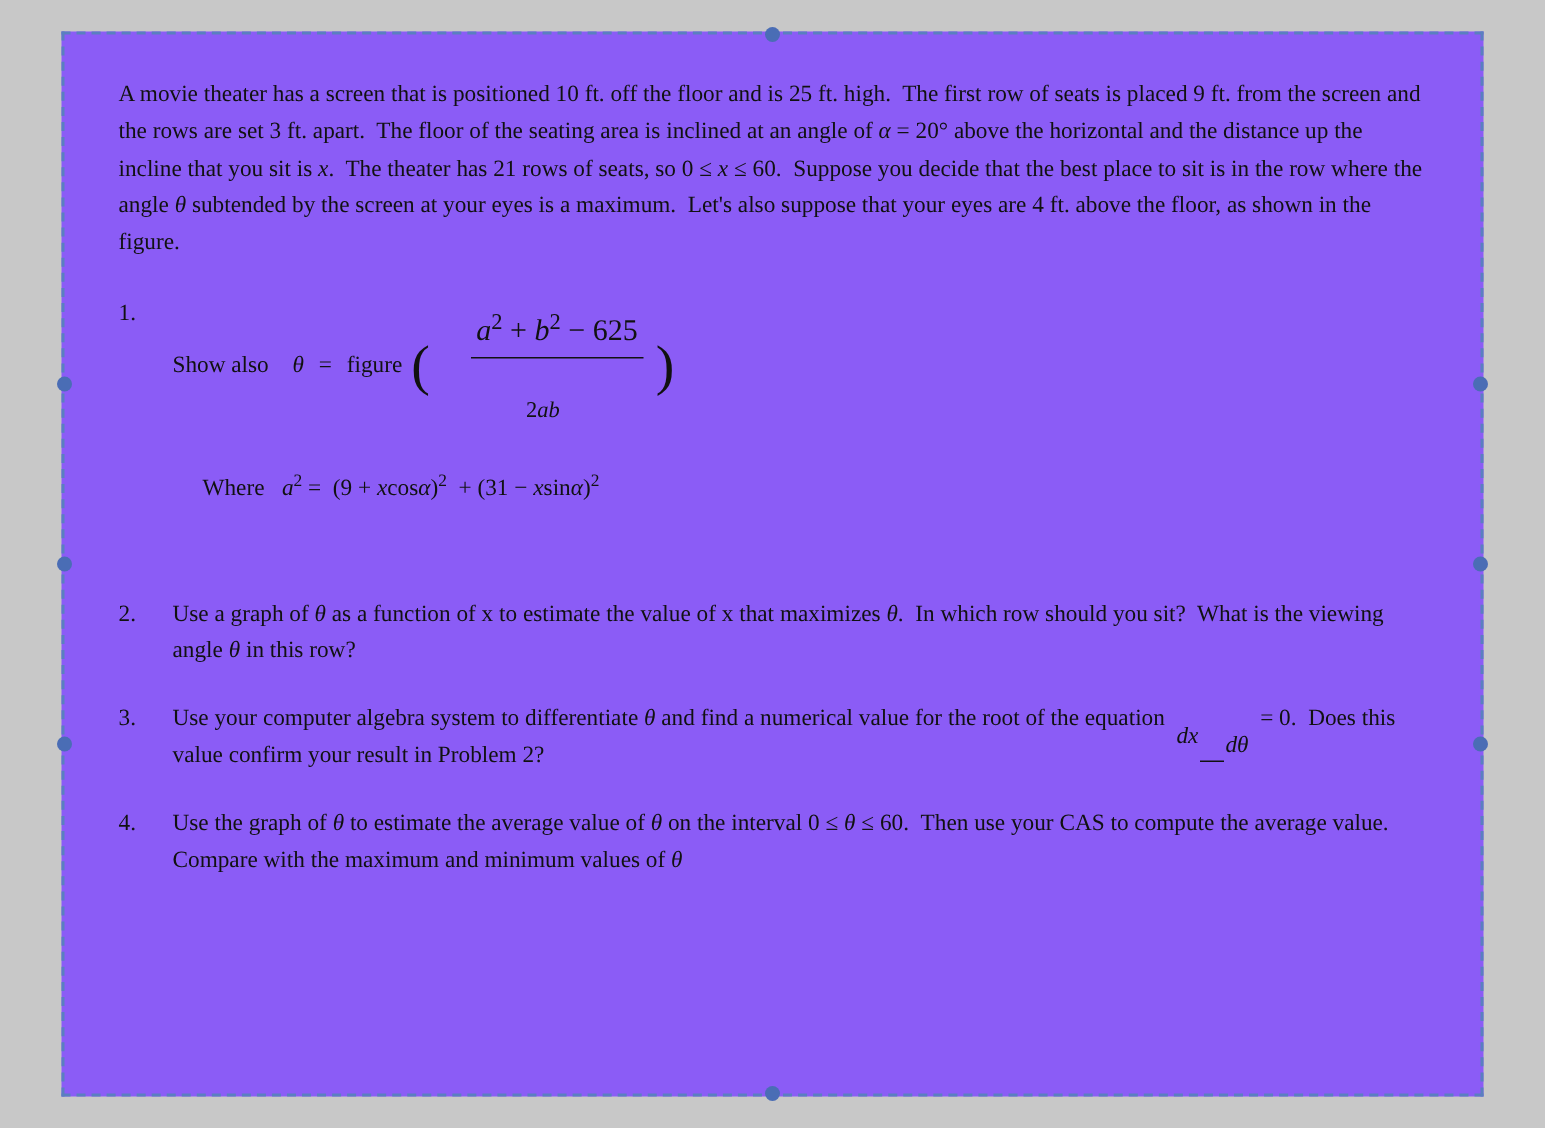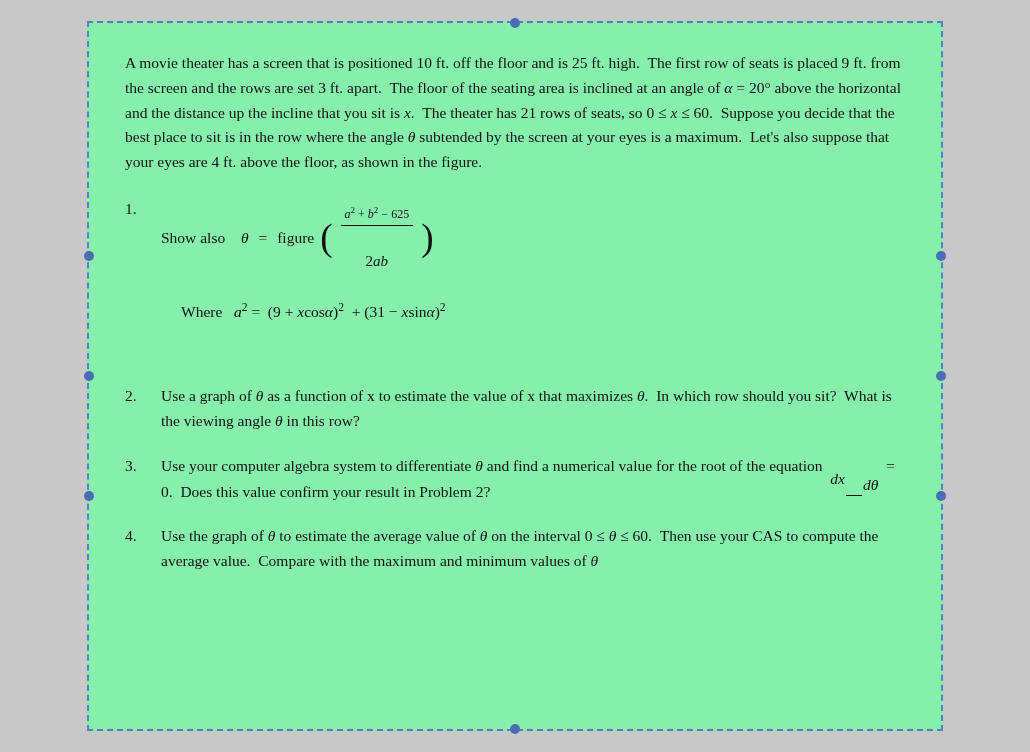--- a/index.html
+++ b/index.html
@@ -5,23 +5,23 @@
     * { margin: 0; padding: 0; box-sizing: border-box; }
     body {
       background: #c8c8c8;
       display: flex;
       justify-content: center;
       align-items: center;
       min-height: 100vh;
       font-family: 'Times New Roman', Times, serif;
     }
     .page {
-      width: 856px;
+      width: 948px;
       min-height: 710px;
-      background: #86efac;
+      background: #8b5cf6;
       border: 2px dashed #5a7fc0;
       padding: 28px 36px 28px 36px;
       position: relative;
     }
     
     .dot {
       position: absolute;
       width: 10px;
       height: 10px;
       background: #4a6db5;
@@ -73,21 +73,22 @@
     .fraction {
       display: inline-flex;
       flex-direction: column;
       align-items: center;
       vertical-align: middle;
       margin: 0 2px;
     }
     .fraction .numer {
       border-bottom: 1.5px solid #111;
       padding: 0 4px 1px 4px;
-      font-size: 12px;
+      font-size: 20px;
+      margin-left: 19px;
     }
     .fraction .denom {
       padding: 1px 4px 0 4px;
       font-size: 15px;
       margin-top: 22px;
     }
 
     .big-paren {
       font-size: 2.4em;
       line-height: 0.85;

